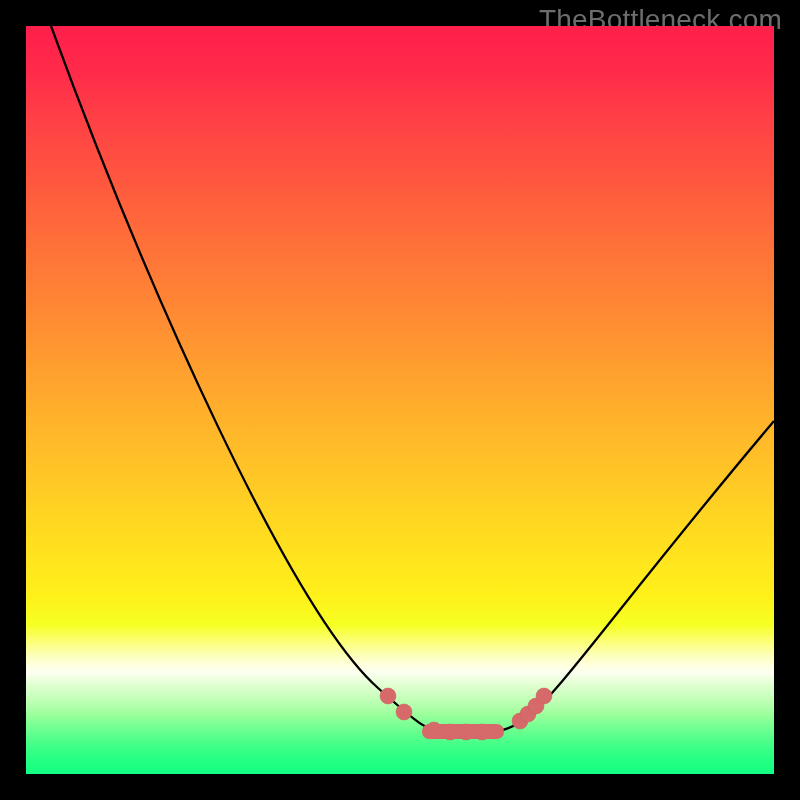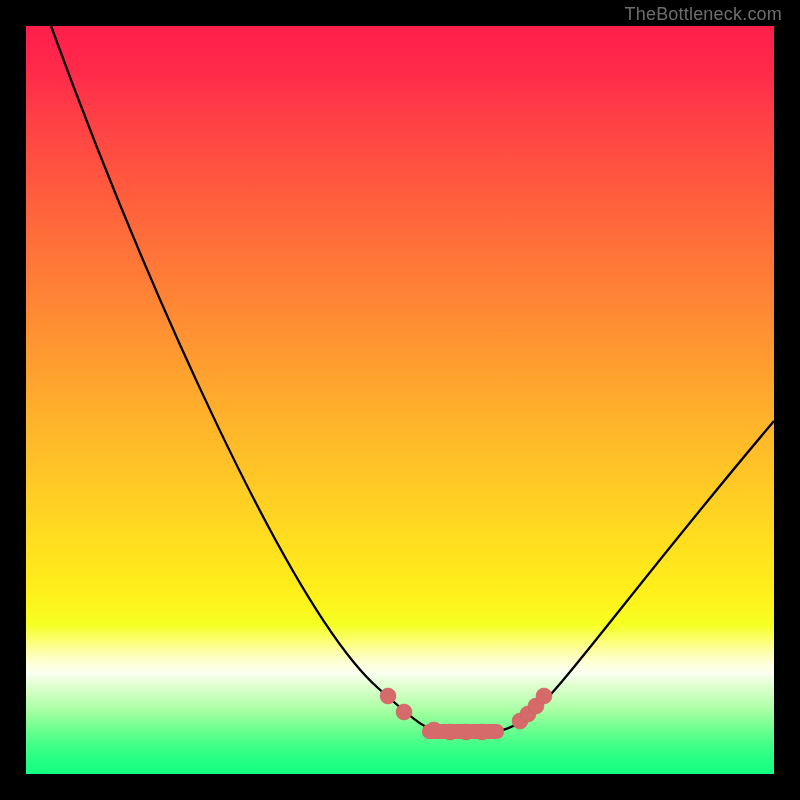--- a/index.html
+++ b/index.html
@@ -41,21 +41,21 @@
       #45ff88 96%,
       #26ff84 98%,
       #12ff82 100%
     );
   }
   .watermark {
     position: absolute;
     top: 4px;
     right: 18px;
     color: #6d6d6d;
-    font-size: 18px;
+    font-size: 28px;
     font-weight: 500;
     letter-spacing: 0.2px;
     user-select: none;
   }
   svg.curve {
     position: absolute;
     left: 0;
     top: 0;
     width: 748px;
     height: 748px;

